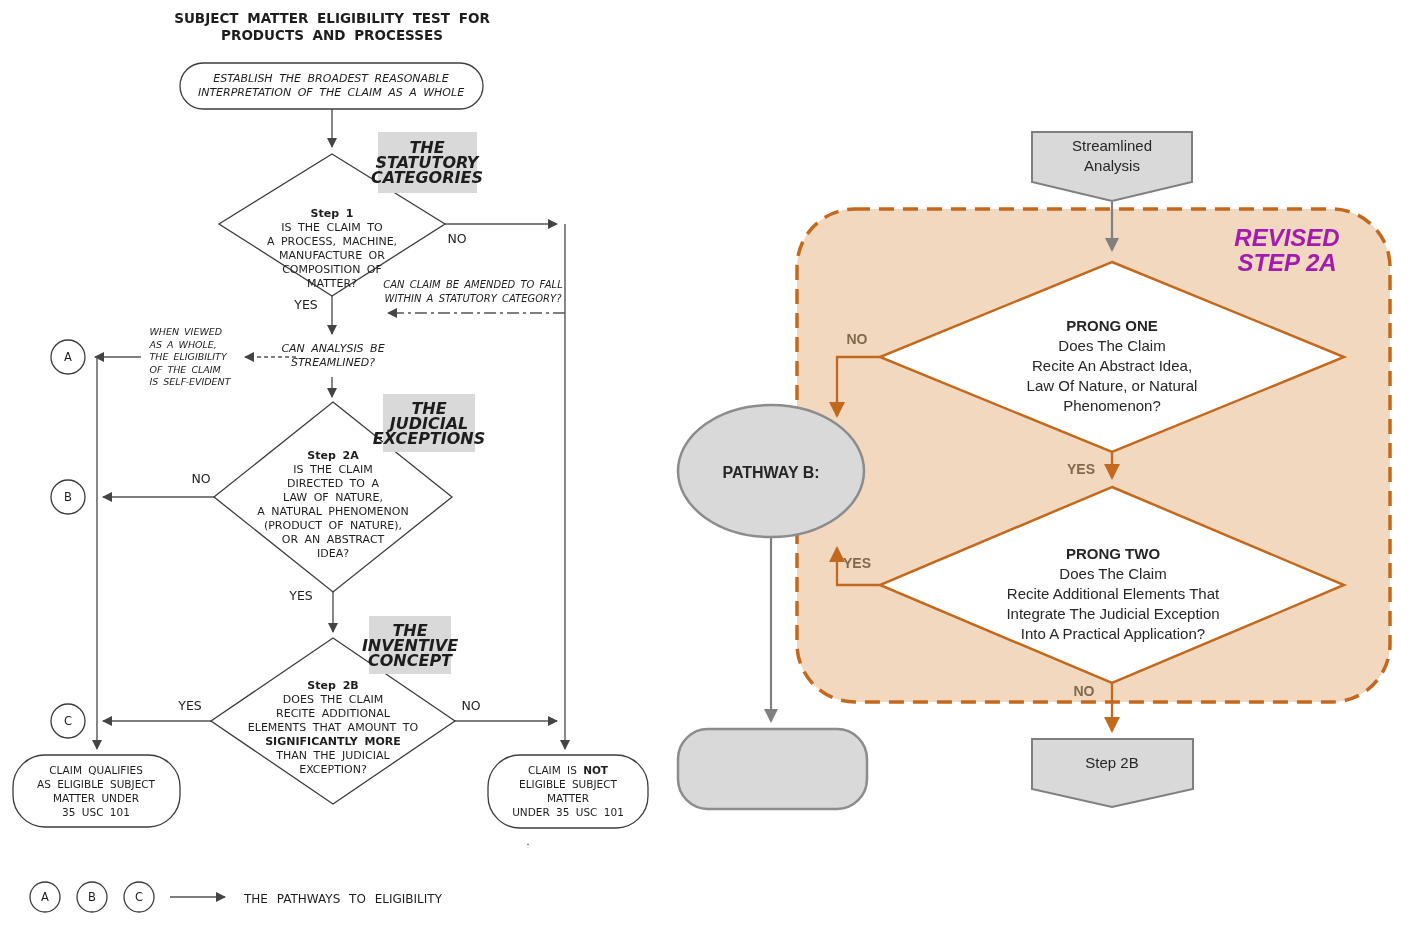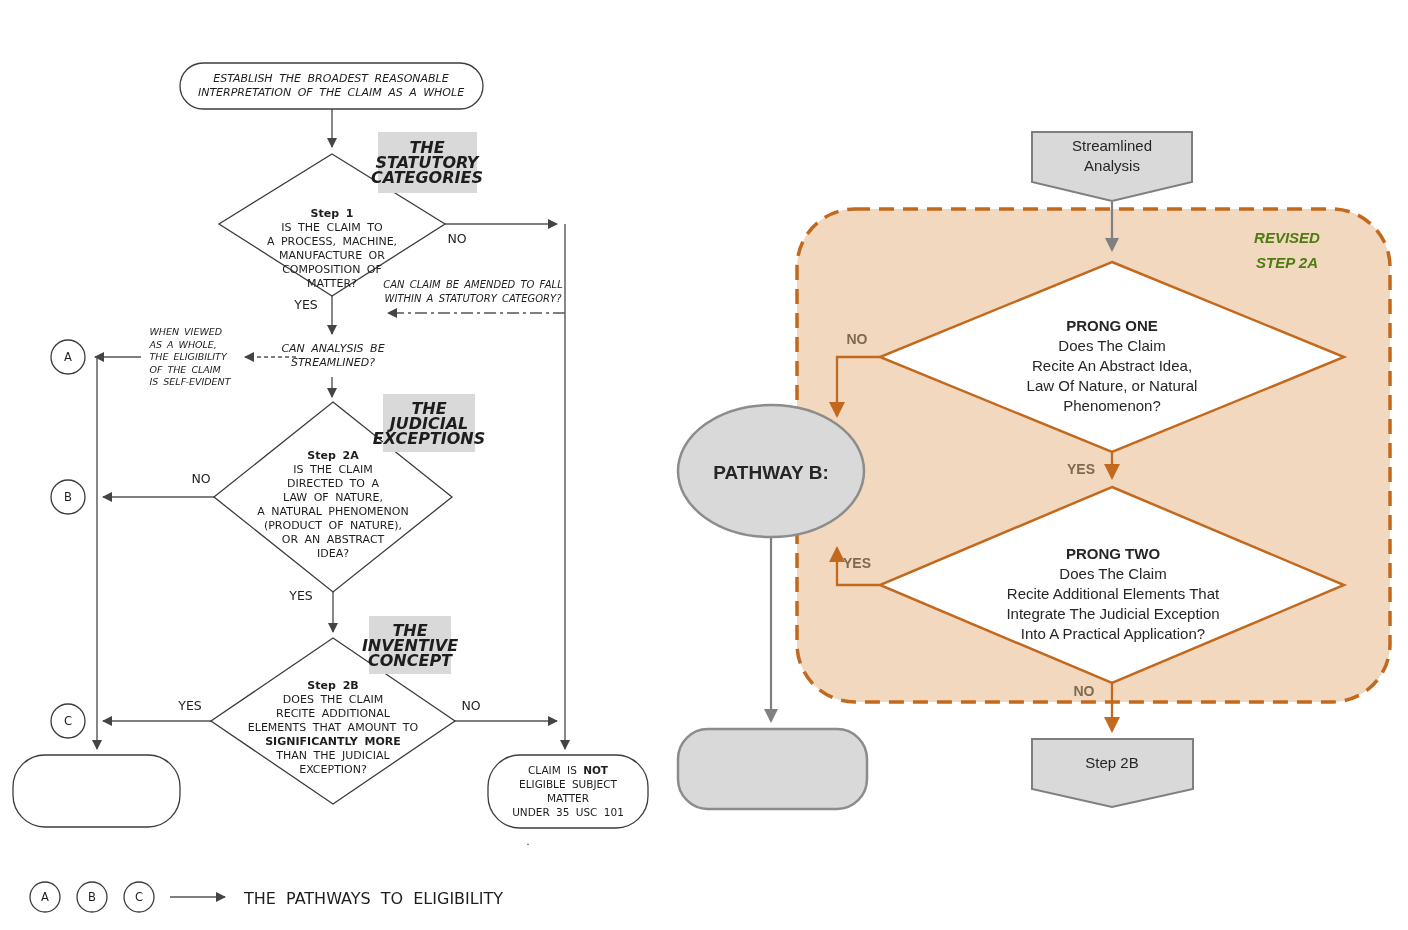--- a/index.html
+++ b/index.html
@@ -11,27 +11,27 @@
   .lt{font-family:"DejaVu Sans",sans-serif;font-size:11px;line-height:14px;word-spacing:3px;color:#1d1d1d;}
   .title{font-size:13.5px;font-weight:bold;line-height:17px;word-spacing:4px;}
   .it{font-style:italic;}
   .note{font-size:9.5px;line-height:12.5px;font-style:italic;text-align:left;word-spacing:2px;}
   .amend{font-size:10px;line-height:14px;font-style:italic;word-spacing:2px;}
   .glabel{font-size:16px;font-weight:bold;font-style:italic;line-height:15px;}
   .stept{font-weight:bold;display:block;}
   .yn{font-size:12.5px;word-spacing:0;}
   .letter{font-size:11.5px;word-spacing:0;}
   .outcome{font-size:10.5px;line-height:14px;}
-  .legendtxt{font-size:16px;word-spacing:5px;}
+  .legendtxt{font-size:12px;word-spacing:5px;}
   
   .rt{font-family:"Liberation Sans",sans-serif;font-size:15px;line-height:20px;color:#262626;}
   .rtitle{font-weight:bold;display:block;}
-  .revised{font-size:15px;line-height:25px;font-weight:bold;font-style:italic;color:#4d7c0f;}
+  .revised{font-size:24px;line-height:25px;font-weight:bold;font-style:italic;color:#a21caf;}
   .ryn{font-family:"Liberation Sans",sans-serif;font-size:14px;font-weight:bold;color:#7f6a4d;}
-  .pathb{font-size:19px;line-height:21px;}
+  .pathb{font-size:16px;line-height:21px;}
   .bold{font-weight:bold;}
   .blockb{font-weight:bold;display:block;}
 </style>
 </head>
 <body>
 
 <div id="stage">
 
 <svg id="wires" width="1408" height="930" viewBox="0 0 1408 930">
   <defs>
@@ -97,20 +97,22 @@
     <polyline points="880,585 837,585 837,548" marker-end="url(#ao)"></polyline>
     <line x1="1112" y1="683" x2="1112" y2="731" marker-end="url(#ao)"></line>
   </g>
 
   <ellipse cx="771" cy="471" rx="93" ry="66" fill="#d9d9d9" stroke="#8c8c8c" stroke-width="2.5"></ellipse>
   <line x1="771" y1="538" x2="771" y2="721" stroke="#808080" stroke-width="2.2" marker-end="url(#ag)"></line>
   <rect x="678" y="729" width="189" height="80" rx="30" fill="#d9d9d9" stroke="#8c8c8c" stroke-width="2.5"></rect>
   <polygon points="1032,739 1193,739 1193,789 1112,807 1032,789" fill="#d9d9d9" stroke="#7f7f7f" stroke-width="2"></polygon>
 </svg>
 
+<div class="t lt title" style="left:332px;top:27px;">SUBJECT MATTER ELIGIBILITY TEST FOR
+PRODUCTS AND PROCESSES</div>
 
 <div class="t lt it" style="left:331px;top:86px;">ESTABLISH THE BROADEST REASONABLE
 INTERPRETATION OF THE CLAIM AS A WHOLE</div>
 
 <div class="t lt glabel" style="left:427px;top:162px;">THE
 STATUTORY
 CATEGORIES</div>
 <div class="t lt glabel" style="left:429px;top:423px;">THE
 JUDICIAL
 EXCEPTIONS</div>
@@ -160,20 +162,24 @@
 <div class="t lt" style="left:333px;top:721px;">
   <span class="stept">Step 2B</span><span>DOES THE CLAIM
 RECITE ADDITIONAL
 ELEMENTS THAT AMOUNT TO</span><span class="blockb">SIGNIFICANTLY MORE</span><span>THAN THE JUDICIAL
 EXCEPTION?</span>
 </div>
 
 <div class="t lt yn" style="left:190px;top:706px;">YES</div>
 <div class="t lt yn" style="left:471px;top:706px;">NO</div>
 
+<div class="t lt outcome" style="left:96px;top:791px;">CLAIM QUALIFIES
+AS ELIGIBLE SUBJECT
+MATTER UNDER
+35 USC 101</div>
 
 <div class="t lt outcome" style="left:568px;top:791px;"><span>CLAIM IS </span><span class="bold">NOT</span><span>
 ELIGIBLE SUBJECT
 MATTER
 UNDER 35 USC 101</span></div>
 
 <div class="t lt" style="left:528px;top:842px;">.</div>
 
 <div class="t lt letter" style="left:45px;top:897px;">A</div>
 <div class="t lt letter" style="left:92px;top:897px;">B</div>

